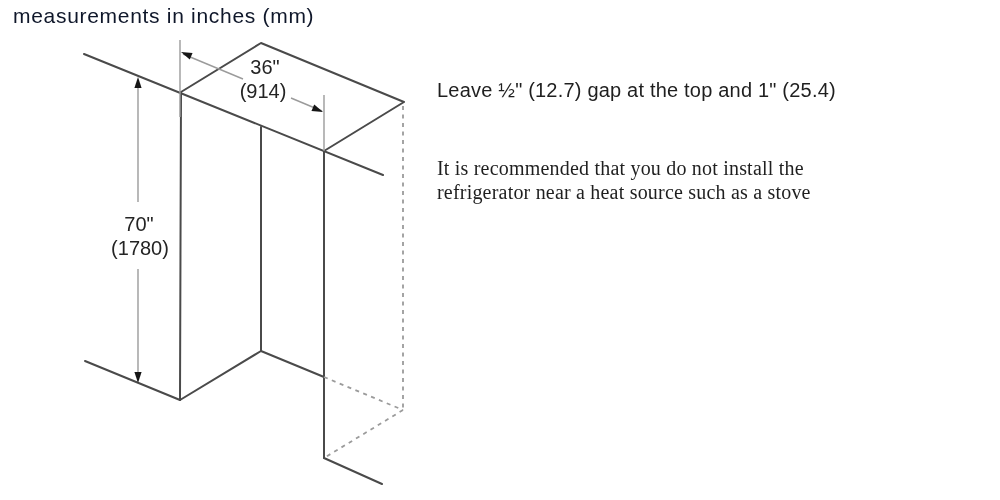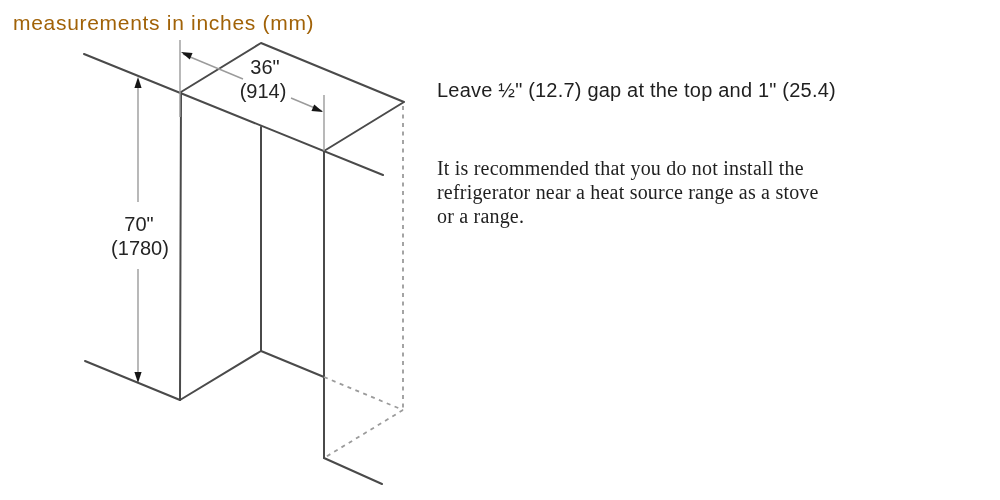--- a/index.html
+++ b/index.html
@@ -4,23 +4,23 @@
 <style>
   * { margin: 0; padding: 0; box-sizing: border-box; }
   html, body { background: #ffffff; }
   body {
     width: 1000px; height: 500px;
     position: relative; overflow: hidden;
     font-family: "Liberation Sans", sans-serif;
     color: #1f1f1f;
   }
   .caption {
-    position: absolute; left: 13px; top: 11px;
+    position: absolute; left: 13px; top: 4px;
     font-size: 21px; letter-spacing: 0.7px;
-    color: #a16207; white-space: nowrap;
+    color: #0f172a; white-space: nowrap;
   }
   .diagram-svg { position: absolute; left: 0; top: 0; }
   .edge   { stroke: #4a4a4a; stroke-width: 2; fill: none; stroke-linecap: round; stroke-linejoin: round; }
   .hidden-edge { stroke: #9b9b9b; stroke-width: 1.8; fill: none; stroke-dasharray: 4 4.5; stroke-linecap: butt; }
   .dim-line { stroke: #9b9b9b; stroke-width: 1.4; fill: none; }
   .arrowhead { fill: #161616; stroke: none; }
   .dim-text {
     font-family: "Liberation Sans", sans-serif;
     font-size: 20px; fill: #242424; text-anchor: middle;
   }
@@ -76,15 +76,14 @@
     <text class="dim-text" x="140" y="255">(1780)</text>
   </g>
 </svg>
 
 <div class="notes" id="para1" style="position:absolute;">
   <div class="line">Leave ½" (12.7) gap at the top and 1" (25.4)</div>
 </div>
 
 <div class="notes" id="para2" style="position:absolute;font-family:Liberation Serif, serif;">
   <div class="line">It is recommended that you do not install the</div>
-  <div class="line">refrigerator near a heat source range as a stove</div>
-  <div class="line">or a range.</div>
+  <div class="line">refrigerator near a heat source such as a stove</div>
 </div>
 
 </body></html>

